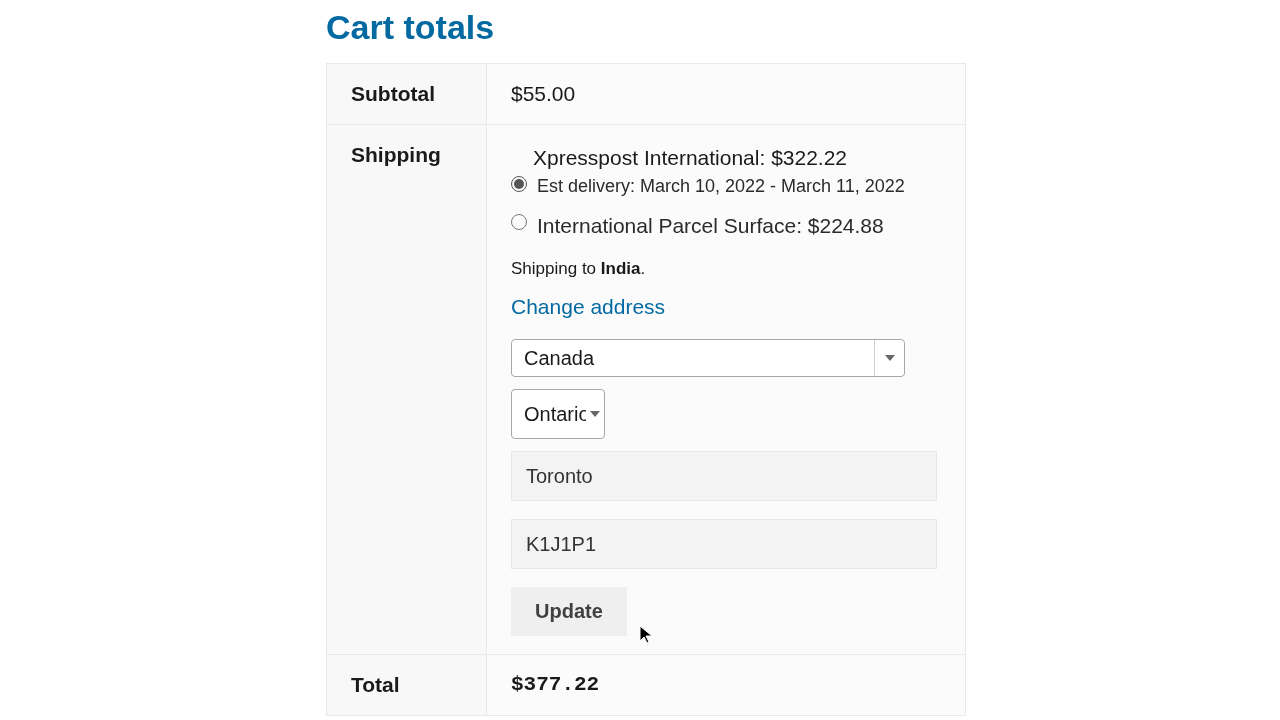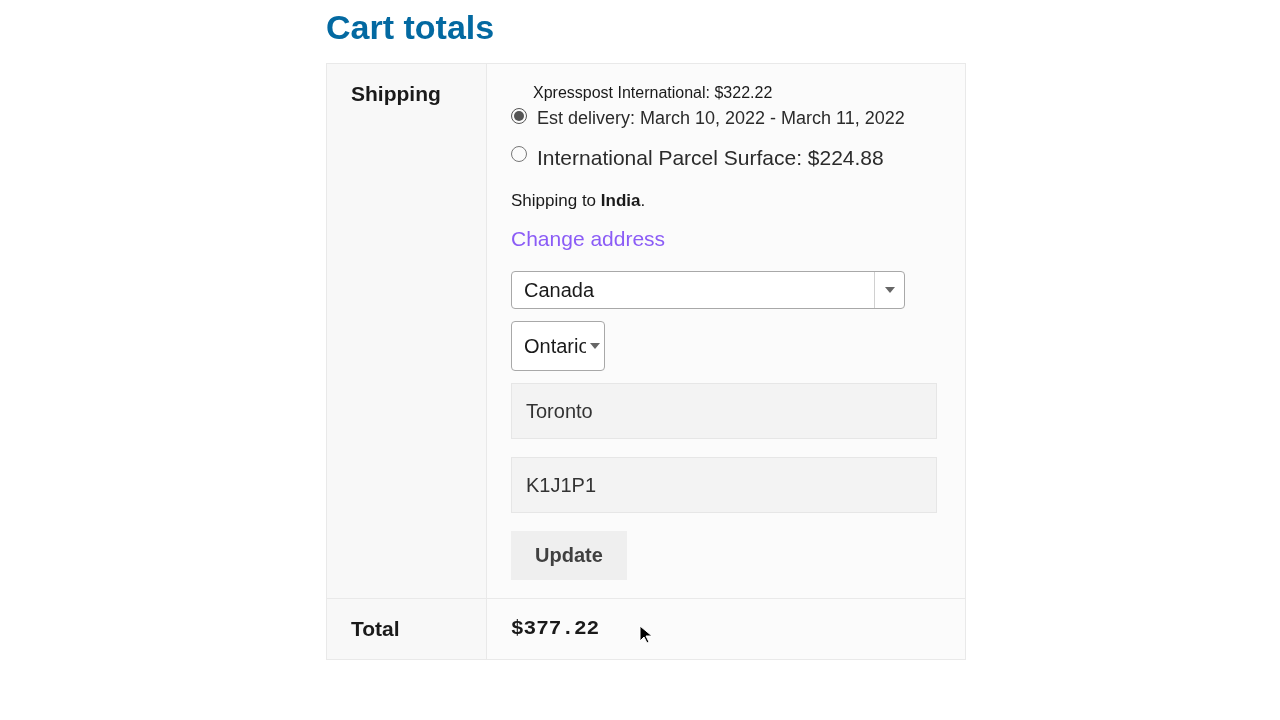--- a/index.html
+++ b/index.html
@@ -40,21 +40,21 @@
   table.cart-totals th {
     width: 160px;
     font-weight: 700;
     background: #f8f8f8;
   }
   .subtotal-val { font-weight: 400; }
   .ship-opts { list-style: none; }
   .ship-opt { margin-bottom: 14px; }
   .ship-opt label { display: inline-block; }
   .ship-opt .line1 {
-    font-size: 16px;
+    font-size: 21px;
     display: block;
     margin-left: 22px;
     margin-bottom: 4px;
     line-height: 1.4;
   }
   .ship-opt .radio-row {
     display: flex;
     align-items: flex-start;
     font-size: 18px;
     color: #2b2b2b;
@@ -80,21 +80,21 @@
     border-radius: 50%;
     background: #555;
   }
   .ship-to {
     font-size: 17px;
     margin-top: 21px;
     margin-bottom: 16px;
   }
   .ship-to strong { font-weight: 700; }
   .change-addr {
-    color: #8b5cf6;
+    color: #0369a1;
     font-size: 21px;
     cursor: pointer;
     display: inline-block;
     margin-bottom: 20px;
   }
   .addr-form { }
   .select-wrap {
     position: relative;
     border: 1px solid #a8a8a8;
     border-radius: 4px;
@@ -117,21 +117,21 @@
     display: flex;
     align-items: center;
     justify-content: center;
     border-left: 1px solid #d0d0d0;
     height: 100%;
   }
   .select-wrap.small .sel-arrow { border-left: none; width: 18px; }
   .sel-arrow svg { width: 10px; height: 6px; }
   .text-input {
     width: 426px;
-    height: 56px;
+    height: 50px;
     border: 1px solid #e6e6e6;
     background: #f3f3f3;
     font-size: 20px;
     padding: 0 14px;
     margin-bottom: 18px;
     color: #333;
   }
   .update-btn {
     display: inline-block;
     background: #efefef;
@@ -152,20 +152,24 @@
 </style>
 </head>
 <body>
 
 <div class="container">
 
   <h2 class="page-title">Cart totals</h2>
 
   <table class="cart-totals">
     <tbody>
+        <tr>
+      <th>Subtotal</th>
+      <td class="subtotal-val">$55.00</td>
+    </tr>
     <tr>
       <th>Shipping</th>
       <td>
         <ul class="ship-opts">
           <li class="ship-opt">
             <label>
               <span class="line1">Xpresspost International: $322.22</span>
               <span class="radio-row">
                 <input type="radio" name="ship" class="radio" checked="" style="">
                 <span>Est delivery: March 10, 2022 - March 11, 2022</span>

